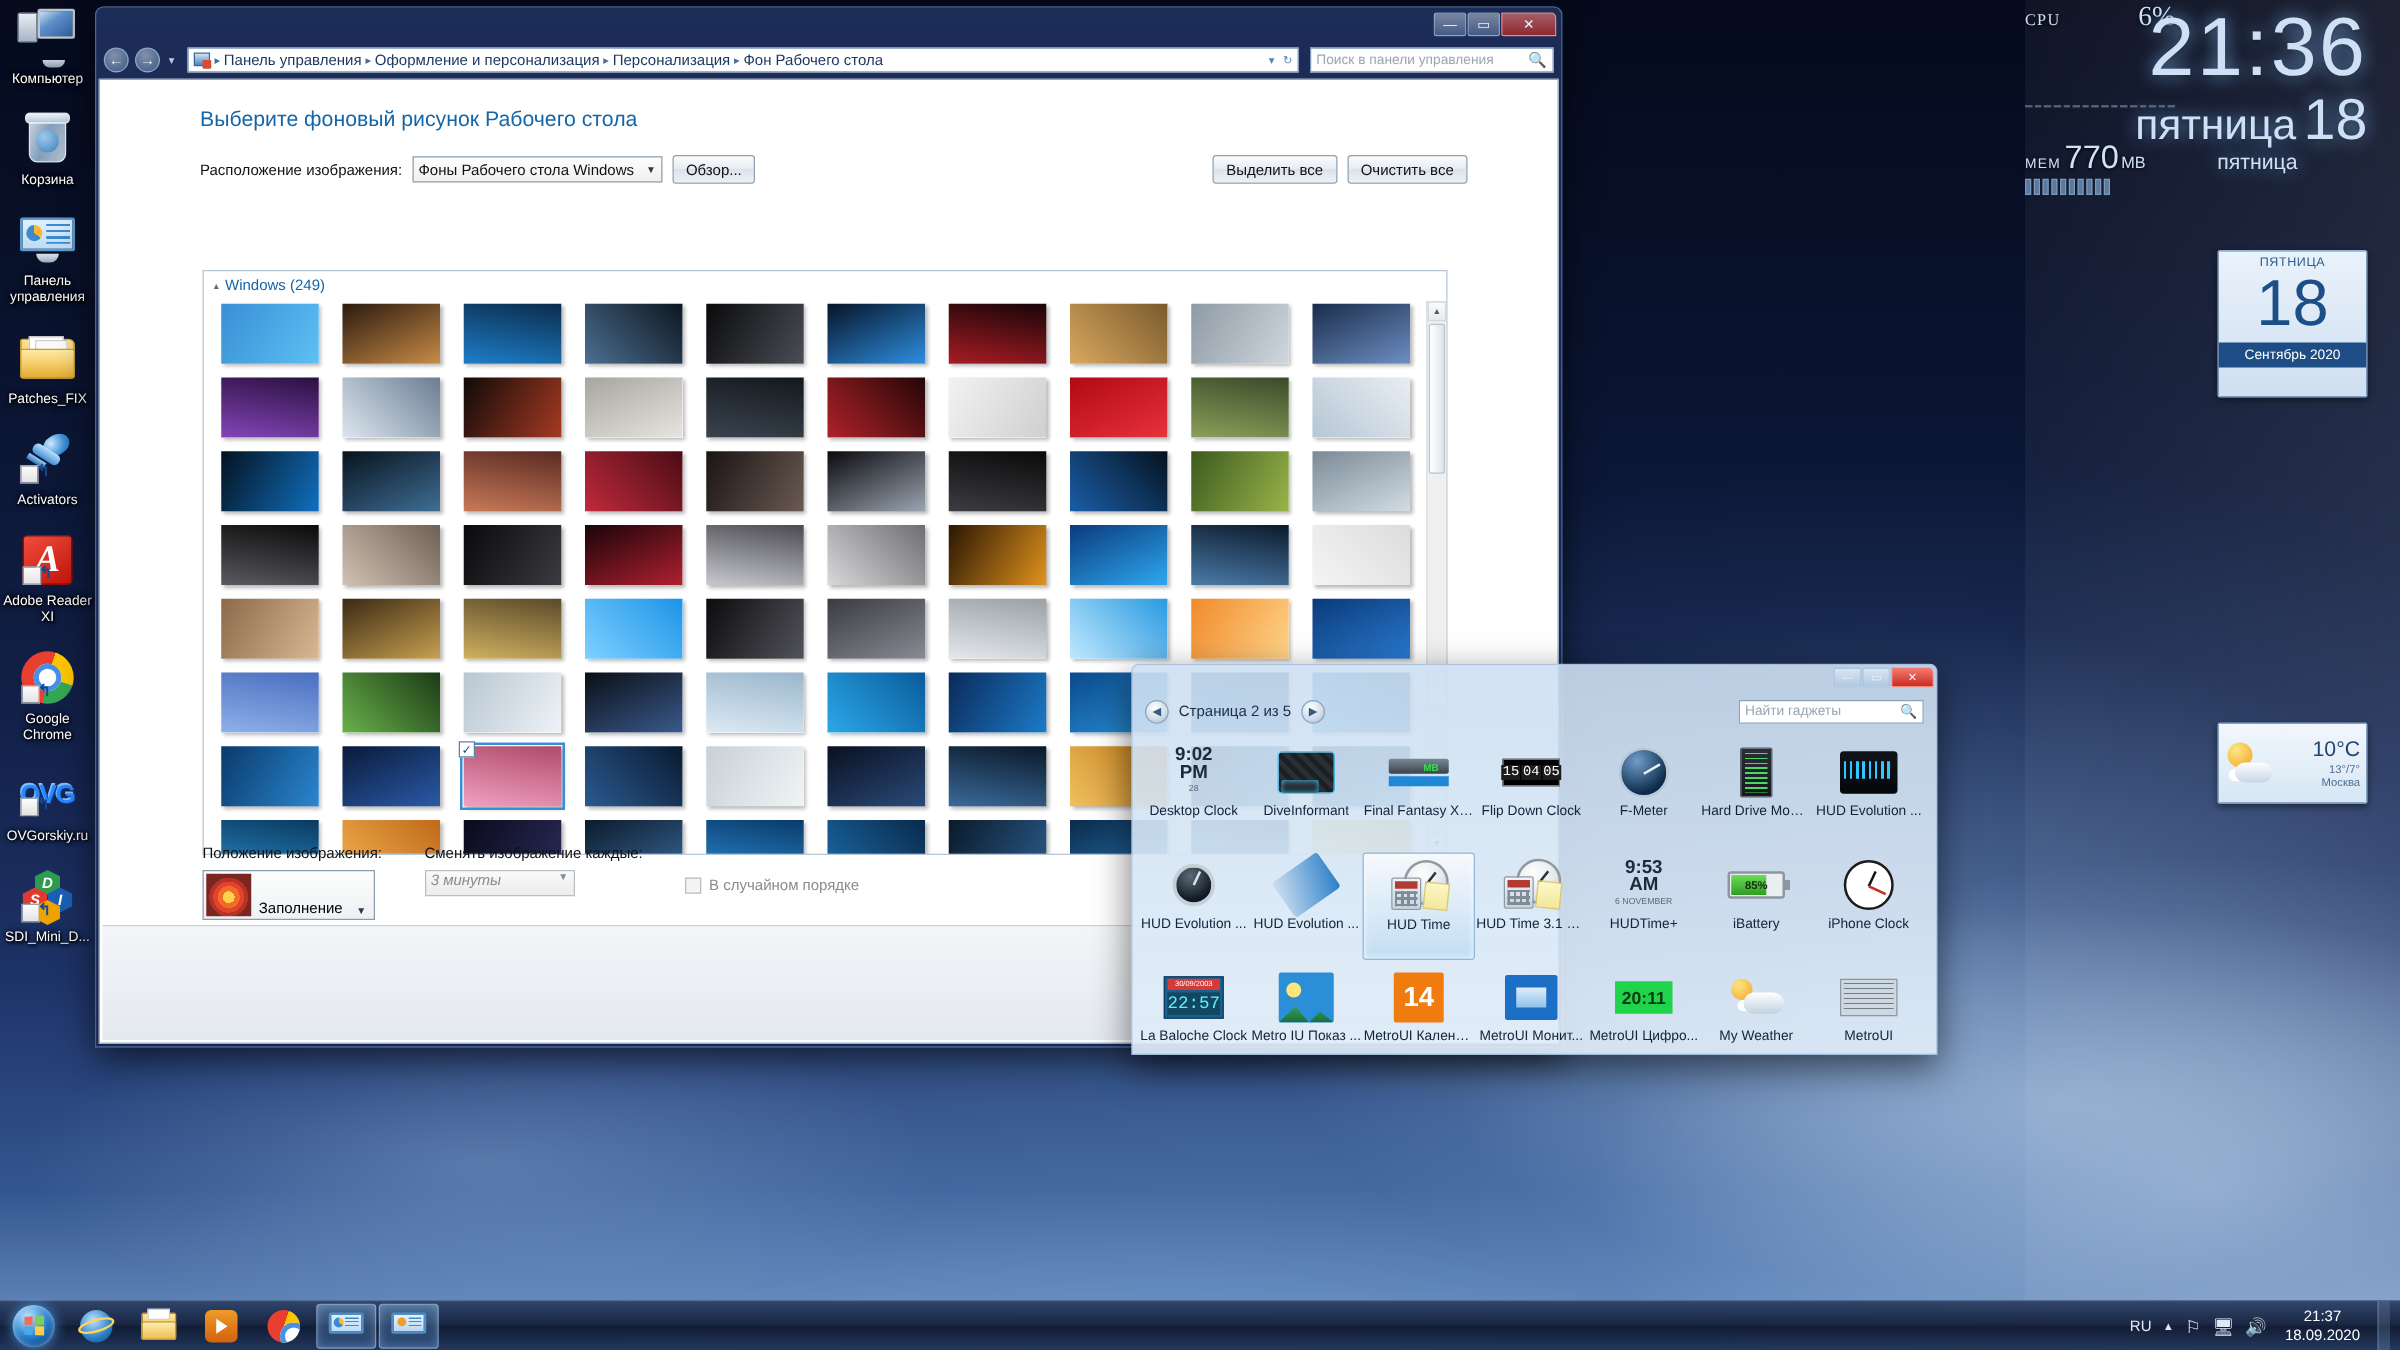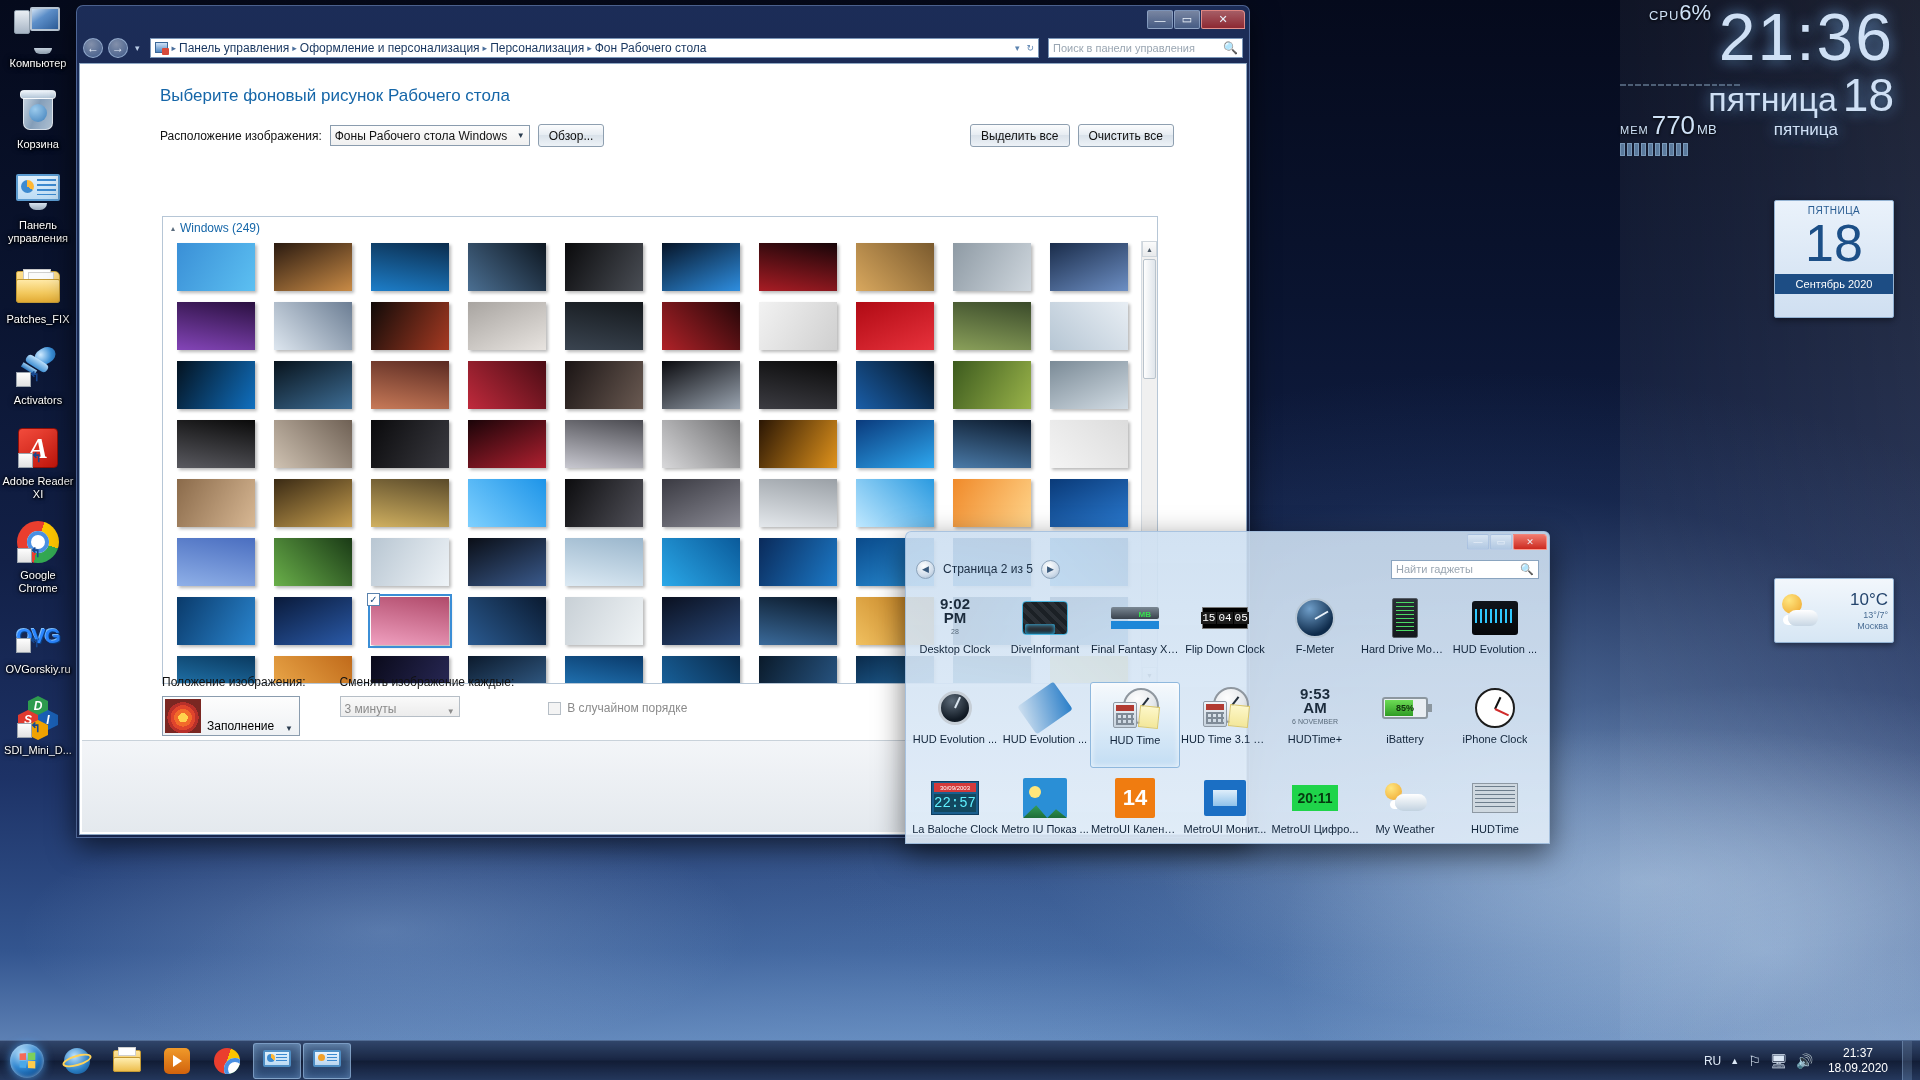--- a/index.html
+++ b/index.html
@@ -136,22 +136,22 @@
       border:1px solid #93b2d2; box-shadow: 0 2px 6px rgba(0,0,0,.45); border-radius:2px; }
 
   #cal-gadget { right:26px; top:200px; width:120px; height:118px;
       background: linear-gradient(#eaf2fb,#cfdff1); }
   #cal-gadget .c-wd { text-align:center; font-size:10px; color:#2a5d92; padding-top:4px; letter-spacing:.5px;}
   #cal-gadget .c-day{ text-align:center; font-size:52px; line-height:54px; color:#1c4f87; font-weight:300;}
   #cal-gadget .c-mon{ text-align:center; font-size:11px; color:#fff; background:#1d4d84; margin:4px 0 0;
       padding:4px 0; }
 
   #cpu-gadget { right:26px; top:345px; width:120px; height:110px; background:none; border:none; box-shadow:none;}
-  #cpu-gadget .t { display:flex; justify-content:center; align-items:baseline;
-      color:#cfe2f7; text-shadow:0 1px 3px #000; }
+  #cpu-gadget .t { display:flex; justify-content:space-between; align-items:baseline;
+      color:#cfe2f7; text-shadow:0 1px 3px #000;font-family:Liberation Serif, serif; }
   #cpu-gadget .t .k { font-size:13px; letter-spacing:1px; }
   #cpu-gadget .t .v { font-size:22px; }
   #cpu-gadget .bars { margin-top:4px; height:56px; display:flex; gap:2px; align-items:flex-end; }
   #cpu-gadget .bars i { flex:1; background: linear-gradient(rgba(140,195,245,.75), rgba(60,120,190,.45));
       border:1px solid rgba(190,225,255,.35); }
 
   #mem-gadget { right:26px; top:455px; width:130px; height:46px; background:none; border:none; box-shadow:none;}
   #mem-gadget .row { display:flex; align-items:baseline; color:#cfe2f7; text-shadow:0 1px 3px #000;}
   #mem-gadget .k { font-size:11px; letter-spacing:1px; margin-right:3px;}
   #mem-gadget .v { font-size:26px; }
@@ -251,21 +251,21 @@
       background: linear-gradient(90deg,#fefefe,#dfe5eb); border:1px solid #b9c3cc; border-radius:2px; }
 
   #cp-bottom { position:absolute; left:82px; right:20px; bottom:98px; display:flex; gap:34px; align-items:flex-start; }
   #cp-bottom .col .cap { font-size:12px; color:#111; margin-bottom:7px; }
   .pos-select { width:138px; height:40px; background:linear-gradient(#fdfdfd,#eef1f4);
       border:1px solid #8a9cae; display:flex; align-items:flex-end; gap:6px; padding:2px; font-size:12px; }
   .pos-select .sw { width:36px; height:34px; flex:0 0 36px;
       background: radial-gradient(circle at 50% 55%, #ffd24d 0 18%, #f26b2a 18% 34%, #e0452c 34% 48%, #b8302a 48% 60%, #7a2722 60% 100%); }
   .pos-select .arw { margin-left:auto; font-size:8px; color:#2b3c4f; padding-right:4px;}
   .freq-select { width:120px; height:21px; background: linear-gradient(#fafafa,#ececec);
-      border:1px solid #b6bec6; display:flex; align-items:flex-end; padding:0 4px; font-size:12px; color:#8b8b8b;}
+      border:1px solid #b6bec6; display:flex; align-items:flex-start; padding:0 4px; font-size:12px; color:#8b8b8b;font-style:italic;}
   .freq-select .arw { margin-left:auto; font-size:8px; color:#8b8b8b; }
   .chkrow { display:flex; align-items:center; gap:6px; font-size:12px; color:#8b8b8b; margin-top:26px;}
   .chkrow .box { width:13px; height:13px; border:1px solid #b6bec6; background:#f4f4f4; }
 
   #cp-footer { position:absolute; left:2px; right:2px; bottom:2px; height:92px;
       background: linear-gradient(#f3f5f8,#e4e9ee); border-top:1px solid #c9d2da; }
 
   
   #gg-window { position:absolute; left:905px; top:531px; width:645px; height:313px; z-index:9;
       border:1px solid rgba(150,180,215,.75); border-radius:6px 6px 0 0;
@@ -923,21 +923,21 @@
             <span class="s"></span>
             <span class="c"></span>
           </div>
         </div>
         <div class="gg-label">My Weather</div>
       </div>
       <div class="gg-item">
         <div class="gg-icon">
           <div class="gi-netstat"></div>
         </div>
-        <div class="gg-label">HUDTime</div>
+        <div class="gg-label">MetroUI</div>
       </div>
     </div>
 </div>
 
 <div id="taskbar">
   <div id="start-orb">
     <div class="orb">
       <div class="flag">
           <i></i>
           <i></i>

